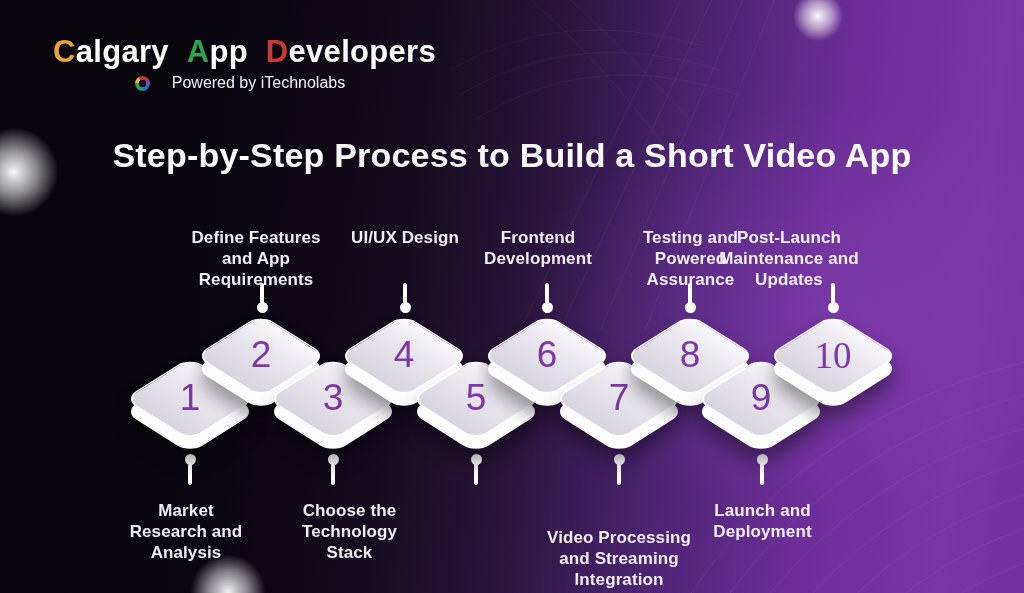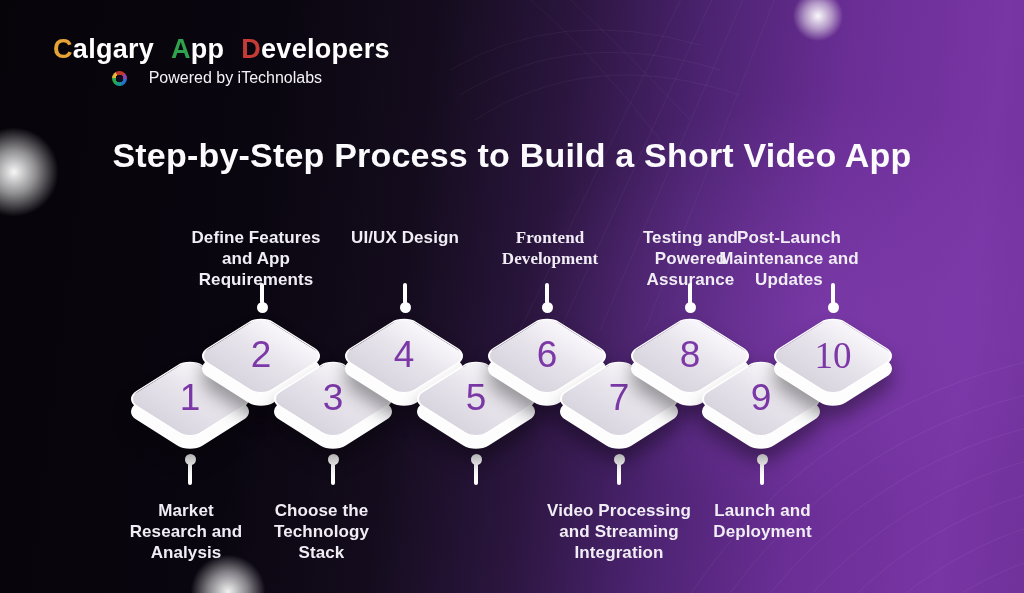--- a/index.html
+++ b/index.html
@@ -13,21 +13,21 @@
       radial-gradient(circle 34px at 818px 16px, rgba(255,255,255,0.97), rgba(255,255,255,0.5) 40%, rgba(255,255,255,0) 74%),
       radial-gradient(circle 52px at 228px 592px, rgba(255,255,255,0.95), rgba(255,255,255,0.5) 38%, rgba(255,255,255,0) 72%),
       radial-gradient(ellipse 430px 300px at 80% 52%, rgba(141,72,190,0.38), rgba(141,72,190,0) 70%),
       linear-gradient(97deg, #060409 0%, #0a0610 26%, #140c1d 40%, #2c1640 53%, #4c2371 65%, #6a2e95 78%, #7835a4 92%, #70329b 100%);
   }
 
   svg.decor { position:absolute; left:0; top:0; pointer-events:none; }
 
   
   .logo { position:absolute; left:44px; top:34px; color:#fff; }
-  .logo-line { font-size:27px; font-weight:800; letter-spacing:0.3px; white-space:nowrap;text-align:center; }
+  .logo-line { font-size:31px; font-weight:800; letter-spacing:0.3px; white-space:nowrap;text-align:center; }
   .logo-line .word { margin-left:9px; }
   .lead-c { color:#E6A437; }
   .lead-a { color:#2FA24D; }
   .lead-d { color:#C73B36; }
   .logo-tagline { display:flex; align-items:center; justify-content:center; gap:22px; margin-top:4px; font-size:16px; font-weight:500; color:#F4F2F6; }
   .tag-icon {
     width:15px; height:15px; border-radius:50%; display:inline-block; flex:0 0 auto;
     background:
       radial-gradient(circle at center, #110a1a 0 36%, rgba(0,0,0,0) 38%),
       conic-gradient(#c0392b 0 13%, #8e44ad 13% 27%, #2471c8 27% 45%, #159a84 45% 60%, #28a84f 60% 77%, #e9b63a 77% 91%, #c0392b 91% 100%);
@@ -96,27 +96,27 @@
     <div class="logo-tagline">
       <span class="tag-icon"></span>
       <span>Powered by iTechnolabs</span>
     </div>
   </div>
 
   <h1 class="title">Step-by-Step Process to Build a Short Video App</h1>
 
   <div class="lbl lbl-top" style="left:181px;width:150px;">Define Features and App Requirements</div>
   <div class="lbl lbl-top" style="left:340px;width:130px;">UI/UX Design</div>
-  <div class="lbl lbl-top" style="left:495px;width:110px;font-family:Liberation Serif, serif;">Frontend Development</div>
+  <div class="lbl lbl-top" style="left:483px;width:110px;">Frontend Development</div>
   <div class="lbl lbl-top" style="left:618px;width:145px;">Testing and Powered Assurance</div>
   <div class="lbl lbl-top" style="left:719px;width:140px;">Post-Launch Maintenance and Updates</div>
 
   <div class="lbl lbl-bottom" style="left:126px;width:120px;">Market Research and Analysis</div>
-  <div class="lbl lbl-bottom" style="left:254px;width:135px;">Choose the Technology Stack</div>
-  <div class="lbl lbl-bottom" style="left:534px;width:170px;">Video Processing and Streaming Integration</div>
+  <div class="lbl lbl-bottom" style="left:282px;width:135px;">Choose the Technology Stack</div>
+  <div class="lbl lbl-bottom" style="left:534px;width:170px;margin-top:27px;">Video Processing and Streaming Integration</div>
   <div class="lbl lbl-bottom" style="left:710px;width:105px;">Launch and Deployment</div>
 
   <div class="pin pin-top" style="left:256px;">
       <div class="line"></div>
       <div class="dot"></div>
     </div>
   <div class="pin pin-top" style="left:399px;">
       <div class="line"></div>
       <div class="dot"></div>
     </div>

